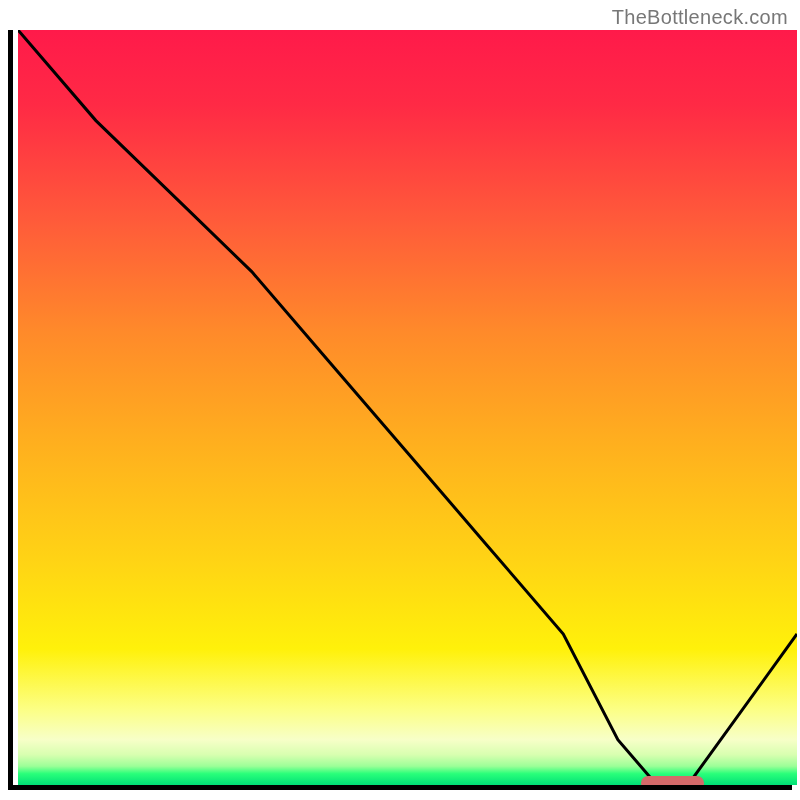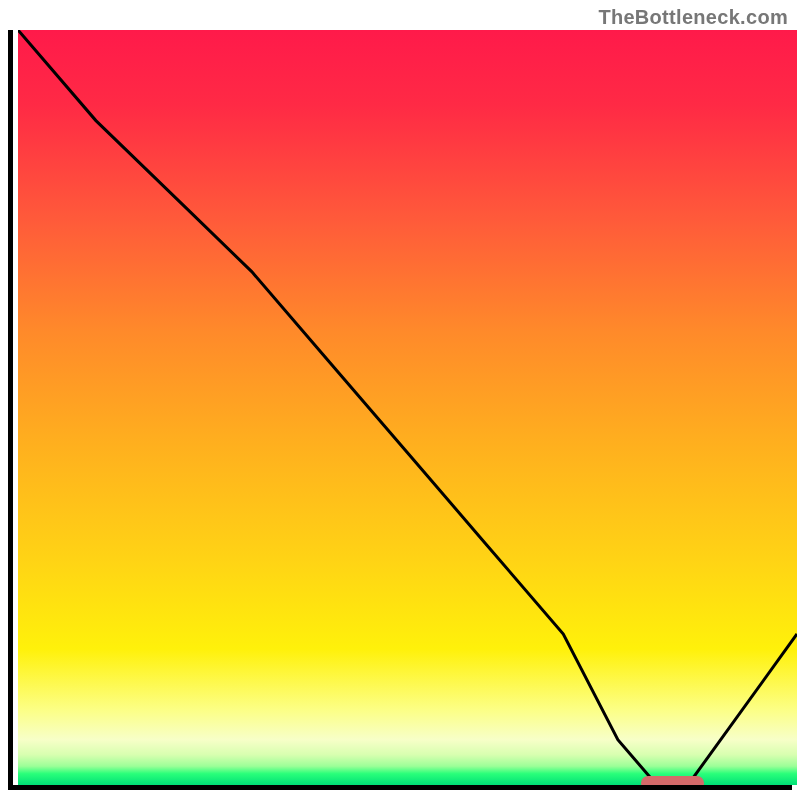--- a/index.html
+++ b/index.html
@@ -8,21 +8,21 @@
     height: 800px;
     background: #ffffff;
     font-family: Arial, Helvetica, sans-serif;
     position: relative;
   }
   .watermark {
     position: absolute;
     top: 6px;
     right: 12px;
     font-size: 20px;
-    font-weight: 700;
+    font-weight: 400;
     color: #777;
     letter-spacing: 0.3px;
   }
   .plot-frame {
     position: absolute;
     left: 8px;
     top: 30px;
     width: 784px;
     height: 760px;
     border-left: 5px solid #000;

